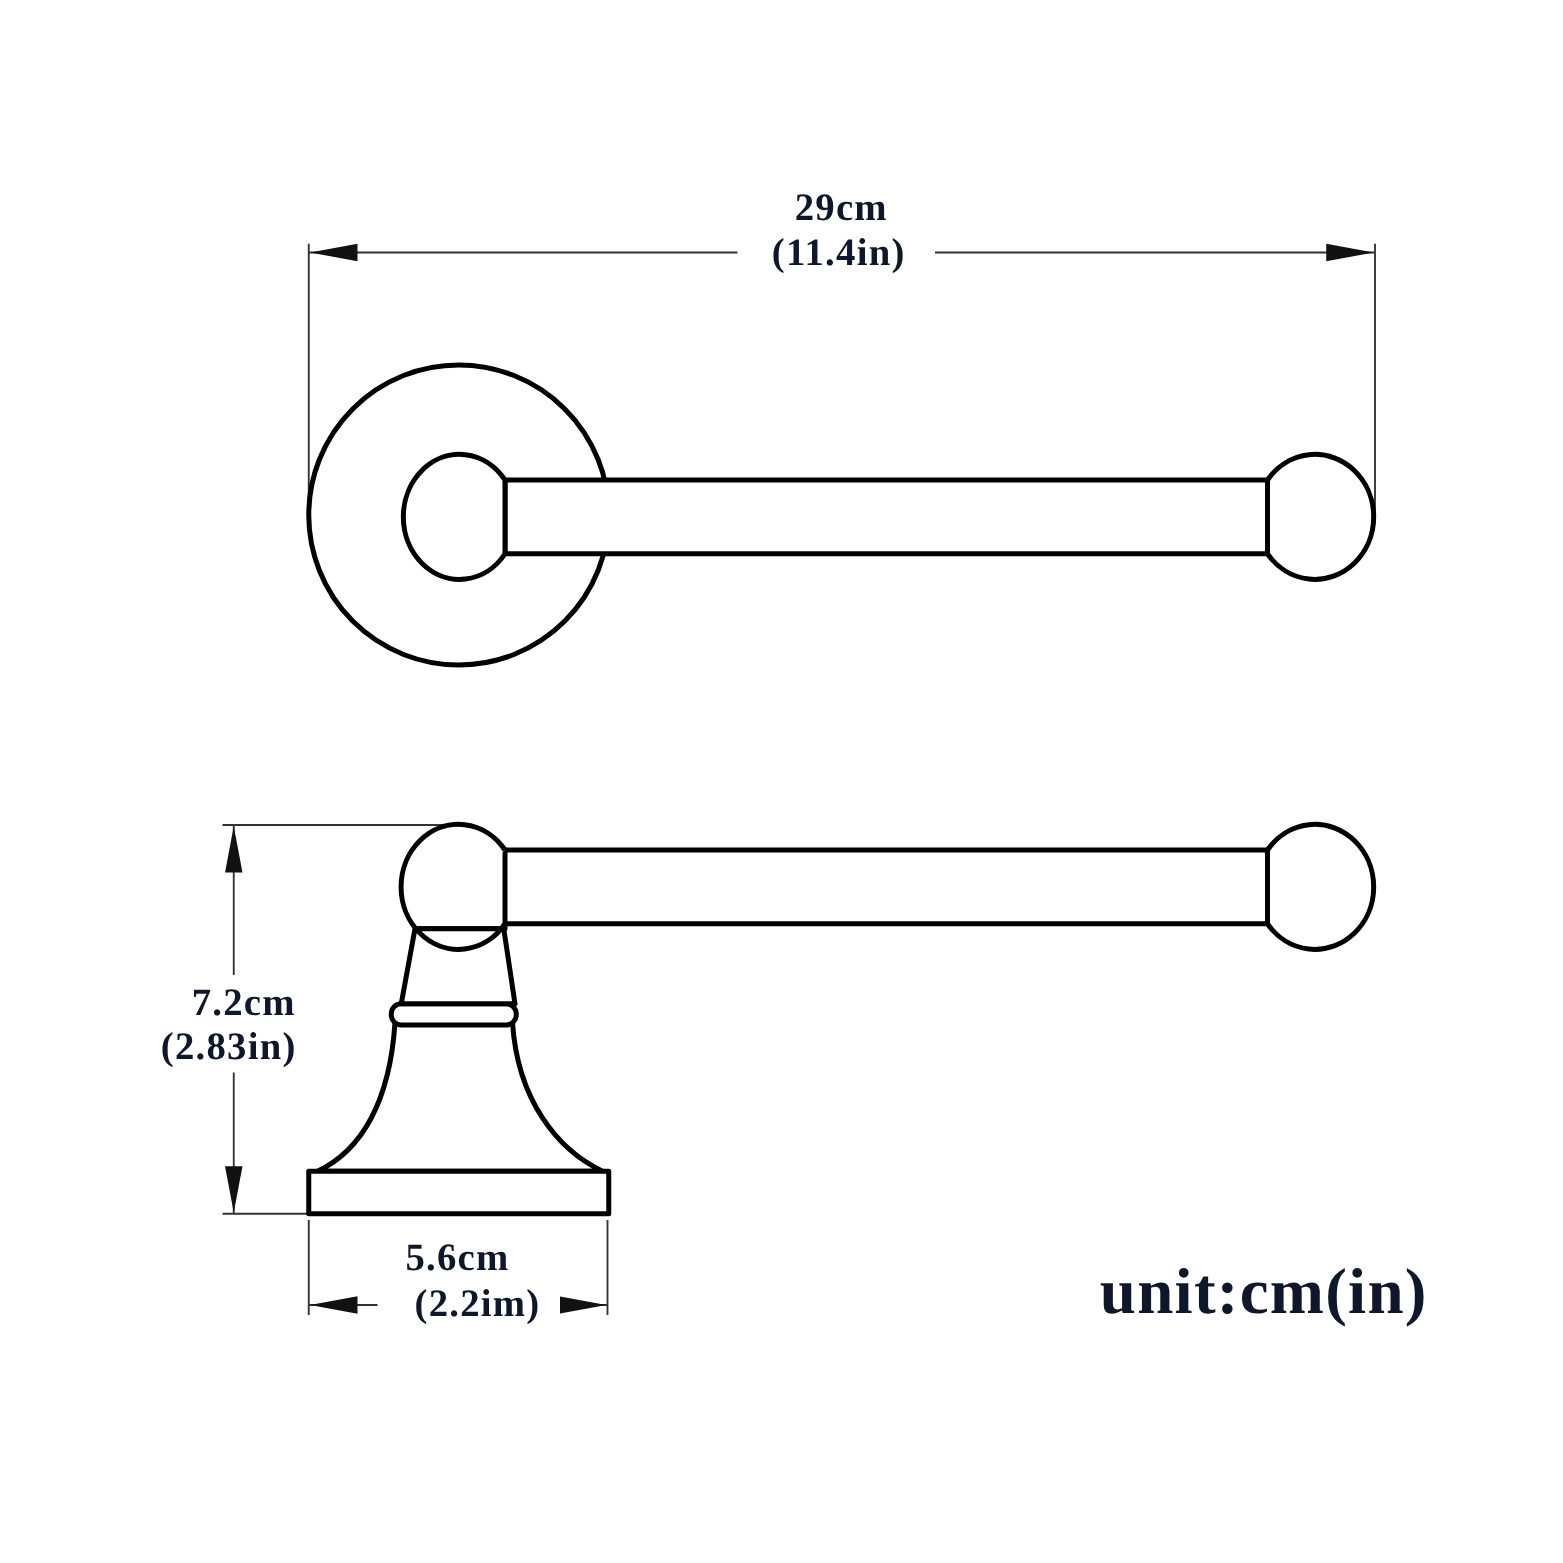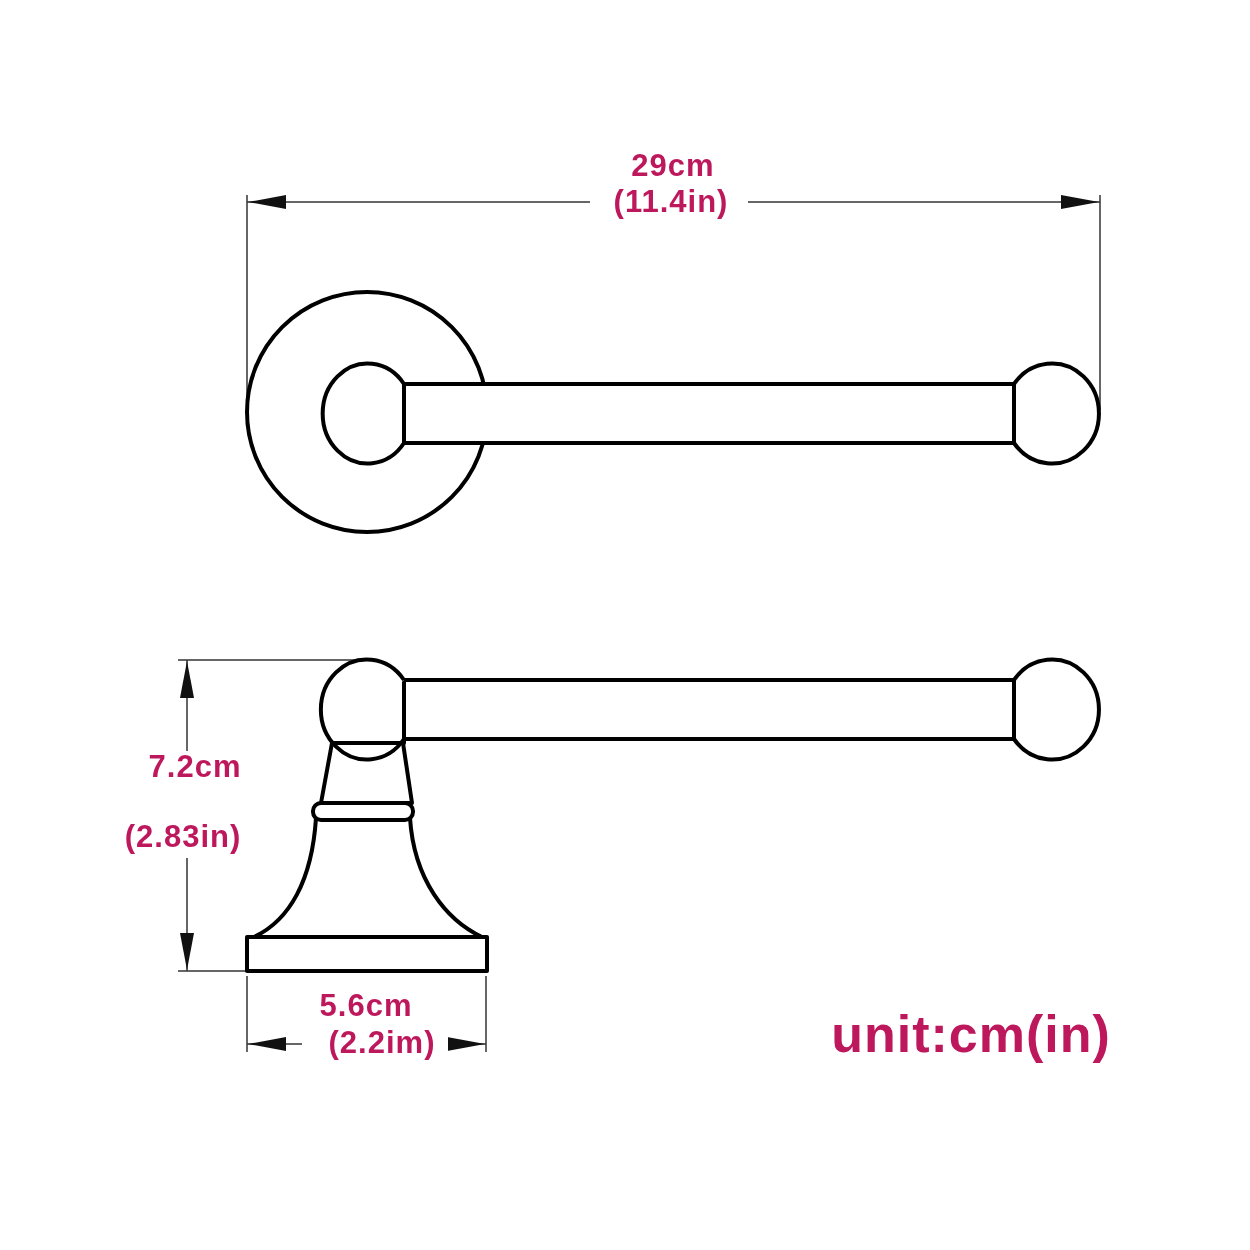--- a/index.html
+++ b/index.html
@@ -1,29 +1,29 @@
 <!DOCTYPE html>
 <html><head>
   <meta charset="utf-8">
   <style>
     html, body { margin: 0; padding: 0; background: #ffffff; }
     body { width: 1250px; height: 1250px; position: relative; overflow: hidden; }
     svg { position: absolute; left: 0; top: 0; }
     .lbl {
       position: absolute;
-      font-family: Liberation Sans, sans-serif;
+      font-family: Liberation Serif, serif;
       font-weight: bold;
-      color: #be185d;
+      color: #0f172a;
       text-align: center;
       line-height: 1;
       white-space: nowrap;
       background: #fff;
     }
     .dim { font-size: 31px; letter-spacing: 1px; }
-    .unit { font-size: 52px; letter-spacing: 1px; }
+    .unit { font-size: 52px; letter-spacing: 1px; margin-left: 40px; }
   </style>
 </head>
 <body>
 
 <svg width="1250" height="1250" viewBox="0 0 1250 1250">
 
   <g stroke="#333" stroke-width="1.5" fill="none">
     <line x1="247" y1="195" x2="247" y2="410"></line>
     <line x1="1100" y1="195" x2="1100" y2="410"></line>
     <line x1="247" y1="202" x2="590" y2="202"></line>
@@ -75,19 +75,19 @@
     <line x1="247" y1="1044" x2="302" y2="1044"></line>
     <line x1="434" y1="1044" x2="486" y2="1044"></line>
   </g>
   <polygon points="248,1044 286,1037 286,1051" fill="#111"></polygon>
   <polygon points="485,1044 447,1037 447,1051" fill="#111"></polygon>
 </svg>
 
 <div class="lbl dim" style="left:614px; top:150px; width:118px;">29cm</div>
 <div class="lbl dim" style="left:596px; top:186px; width:150px;text-align:center;">(11.4in)</div>
 
-<div class="lbl dim" style="left:140px; top:751px; width:110px;">7.2cm</div>
+<div class="lbl dim" style="left:140px; top:786px; width:110px;">7.2cm</div>
 <div class="lbl dim" style="left:110px; top:821px; width:146px;">(2.83in)</div>
 
 <div class="lbl dim" style="left:310px; top:990px; width:112px;">5.6cm</div>
 <div class="lbl dim" style="left:316px; top:1027px; width:132px;">(2.2im)</div>
 
 <div class="lbl unit" style="left:816px; top:1008px; width:310px;">unit:cm(in)</div>
 
 </body></html>

